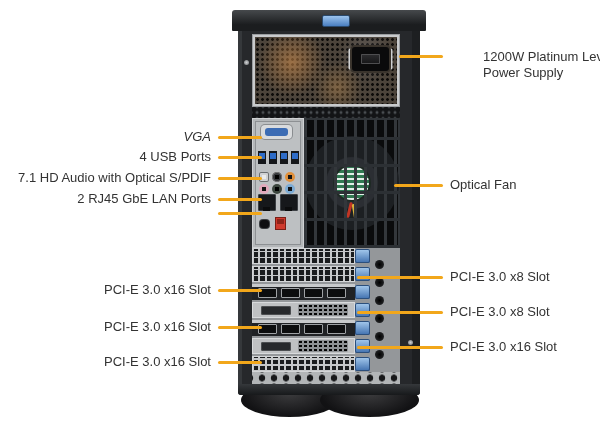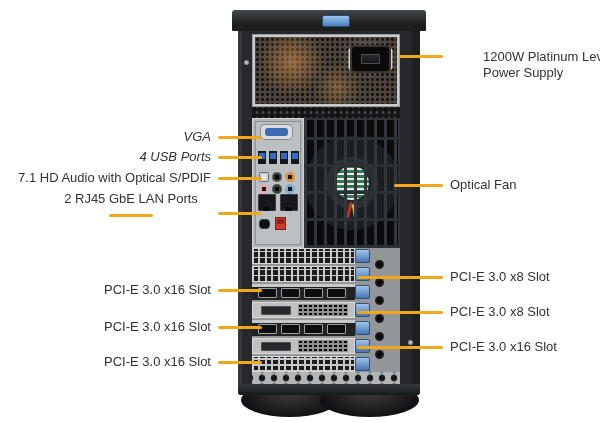--- a/index.html
+++ b/index.html
@@ -232,29 +232,29 @@
     <div class="bottom-bar"></div>
 
     <div class="screw" style="left:6px;top:50px;"></div>
     <div class="screw" style="left:170px;top:330px;"></div>
   </div>
 
   <div class="callout callout-left" style="top:129px;font-style:italic;">
     <span class="callout-text">VGA</span>
     <span class="leader-line"></span>
   </div>
-  <div class="callout callout-left" style="top:149px;font-style:italic;">
+  <div class="callout callout-left" style="top:149px;">
     <span class="callout-text">4 USB Ports</span>
     <span class="leader-line"></span>
   </div>
   <div class="callout callout-left" style="top:170px;">
     <span class="callout-text">7.1 HD Audio with Optical S/PDIF</span>
     <span class="leader-line"></span>
   </div>
-  <div class="callout callout-left" style="top:191px;flex-direction:column;">
+  <div class="callout callout-left" style="top:191px;">
     <span class="callout-text">2 RJ45 GbE LAN Ports</span>
     <span class="leader-line"></span>
   </div>
   <div class="callout callout-left" style="top:212px;">
     <span class="leader-line"></span>
   </div>
   <div class="callout callout-left" style="top:282px;">
     <span class="callout-text">PCI-E 3.0 x16 Slot</span>
     <span class="leader-line"></span>
   </div>

